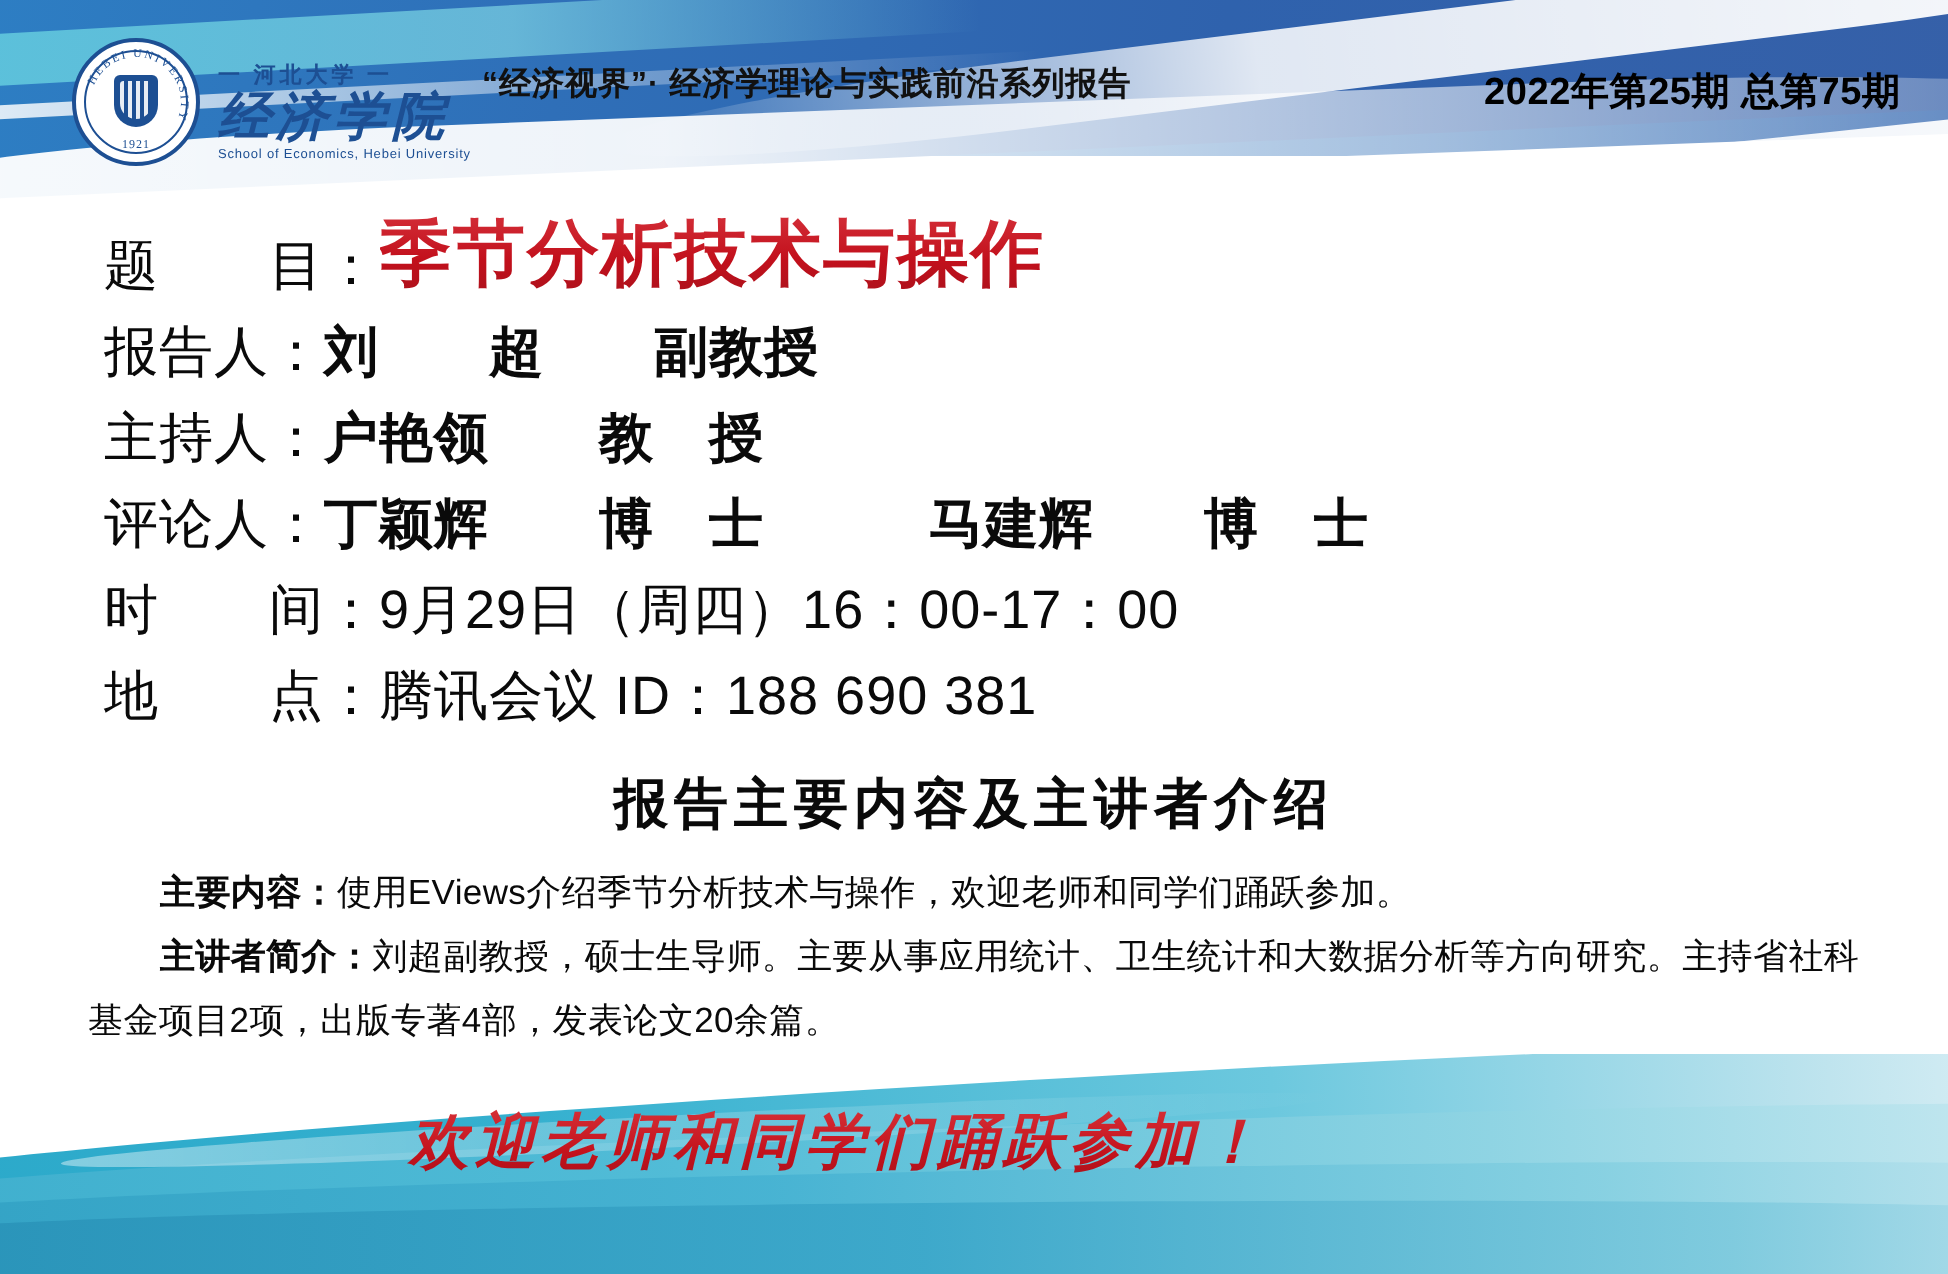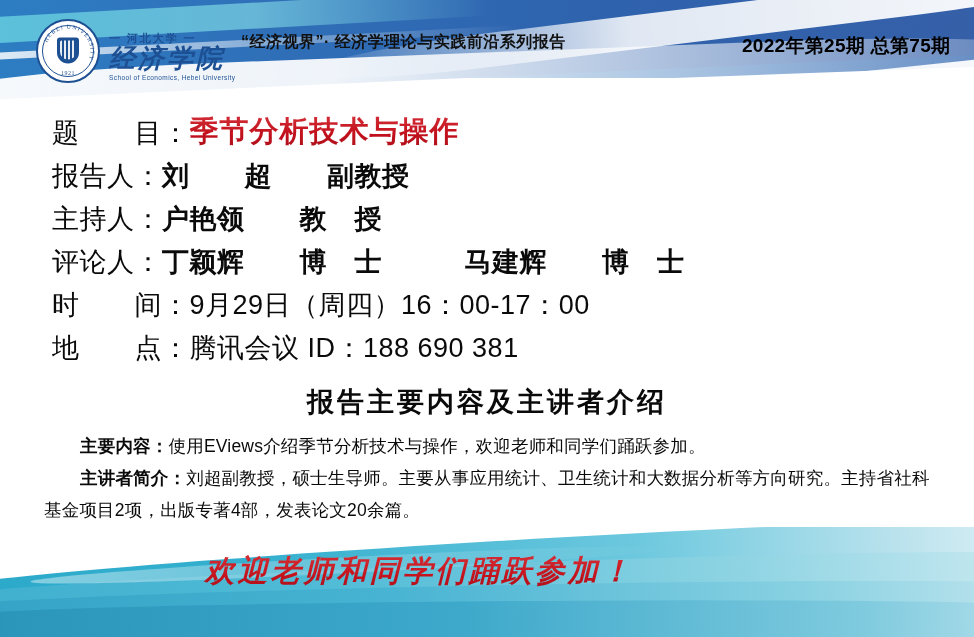--- a/index.html
+++ b/index.html
@@ -227,21 +227,21 @@
     font-weight: bold;
     font-family: Liberation Mono, monospace;
     letter-spacing: .5px;
     flex: 0 0 auto;
   }
   .info-value.plain {
     font-weight: normal;
     font-family: "Liberation Sans", "DejaVu Sans", sans-serif;
   }
   .title-row .info-value {
-    font-size: 29px;
+    font-size: 36px;
     font-weight: bold;
     color: #c8202c;
     background: linear-gradient(180deg, #d6333c 0%, #c2101c 55%, #a8121c 100%);
     -webkit-background-clip: text;
     background-clip: text;
     -webkit-text-fill-color: transparent;
     font-family: "Liberation Serif", "DejaVu Serif", serif;
     letter-spacing: 1px;
     position: relative;
     top: 1px;

